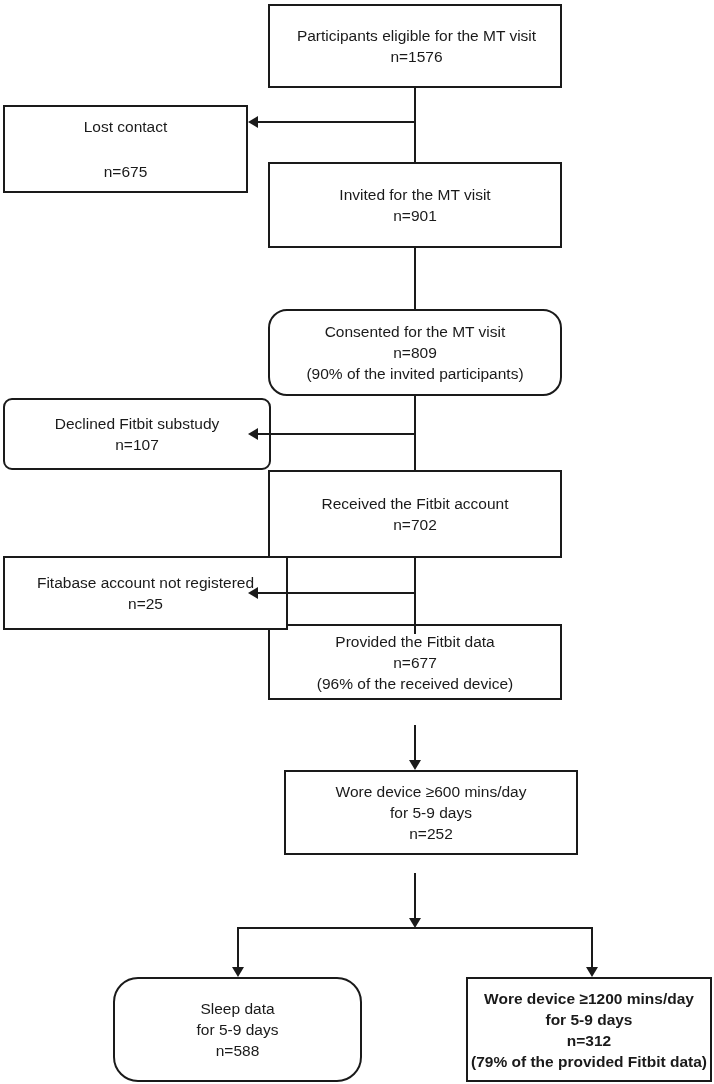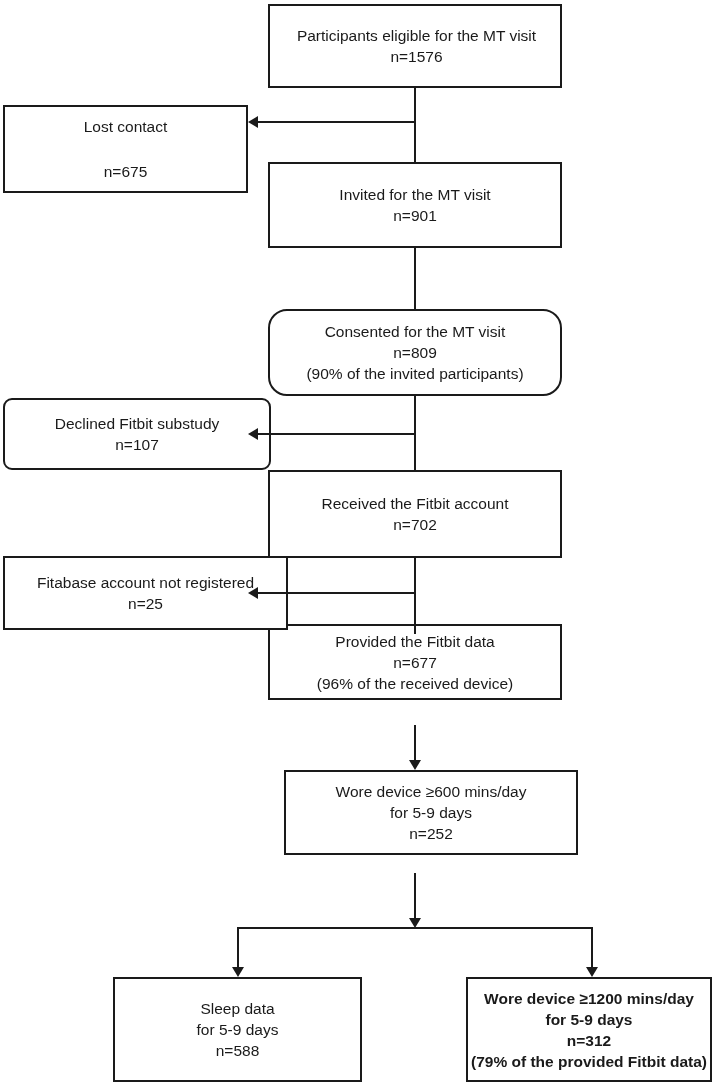--- a/index.html
+++ b/index.html
@@ -98,21 +98,21 @@
   <div class="box" style="left:3px; top:398px; width:268px; height:72px;border-radius:9px;">
     <div class="ln">Declined Fitbit substudy</div>
     <div class="ln">n=107</div>
   </div>
 
   <div class="box" style="left:3px; top:556px; width:285px; height:74px;">
     <div class="ln">Fitabase account not registered</div>
     <div class="ln">n=25</div>
   </div>
 
-  <div class="box" style="left:113px; top:977px; width:249px; height:105px;">
+  <div class="box" style="left:113px; top:977px; width:249px; height:105px;border-radius:25px;">
     <div class="ln">Sleep data</div>
     <div class="ln">for 5-9 days</div>
     <div class="ln">n=588</div>
   </div>
 
   <div class="box" style="left:466px; top:977px; width:246px; height:105px;font-weight:bold;">
     <div class="ln">Wore device ≥1200 mins/day</div>
     <div class="ln">for 5-9 days</div>
     <div class="ln">n=312</div>
     <div class="ln">(79% of the provided Fitbit data)</div>

